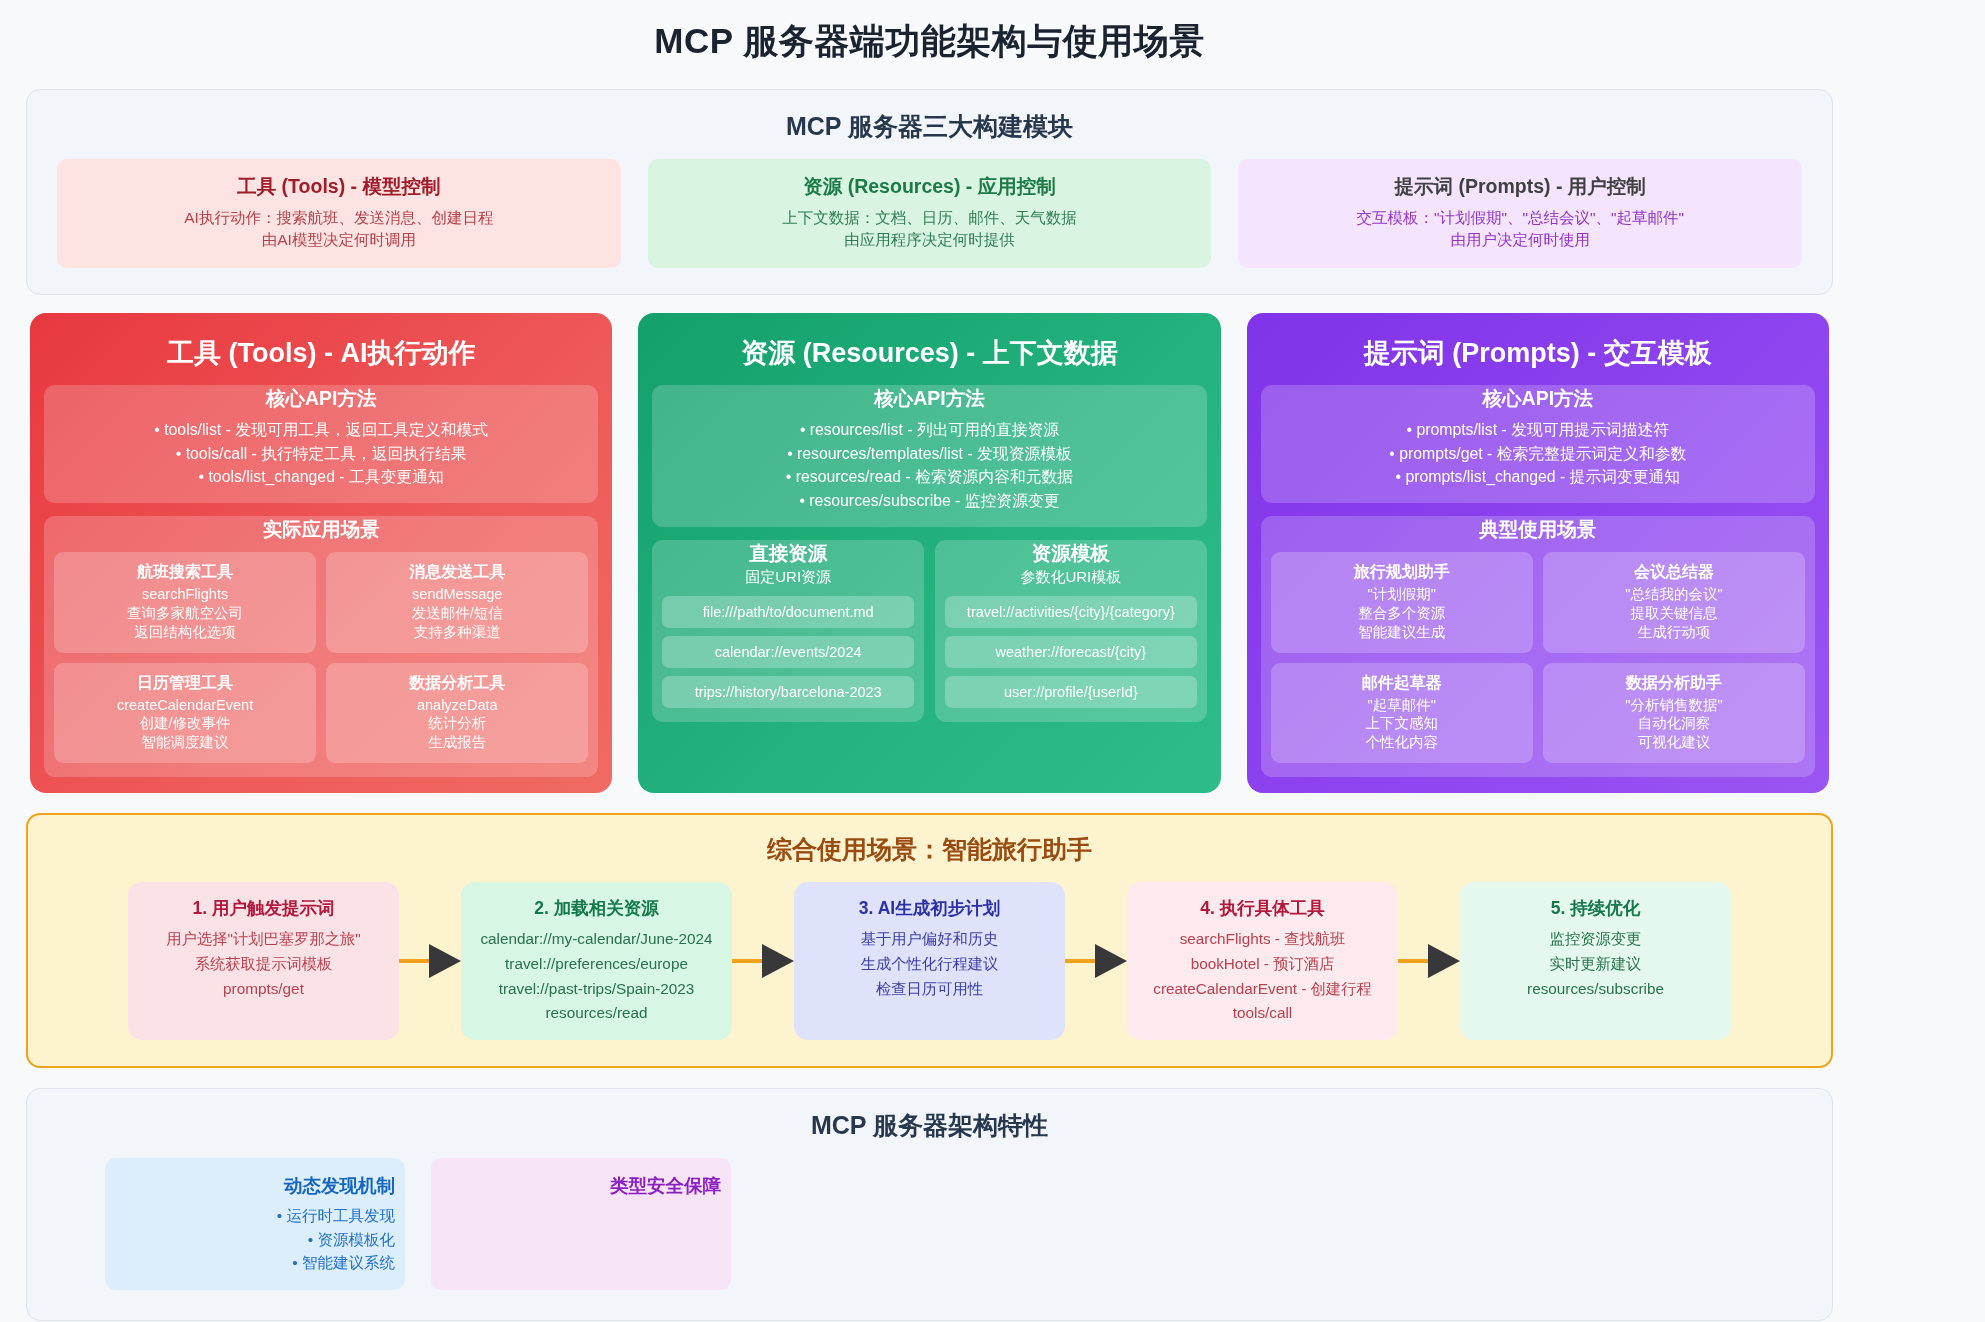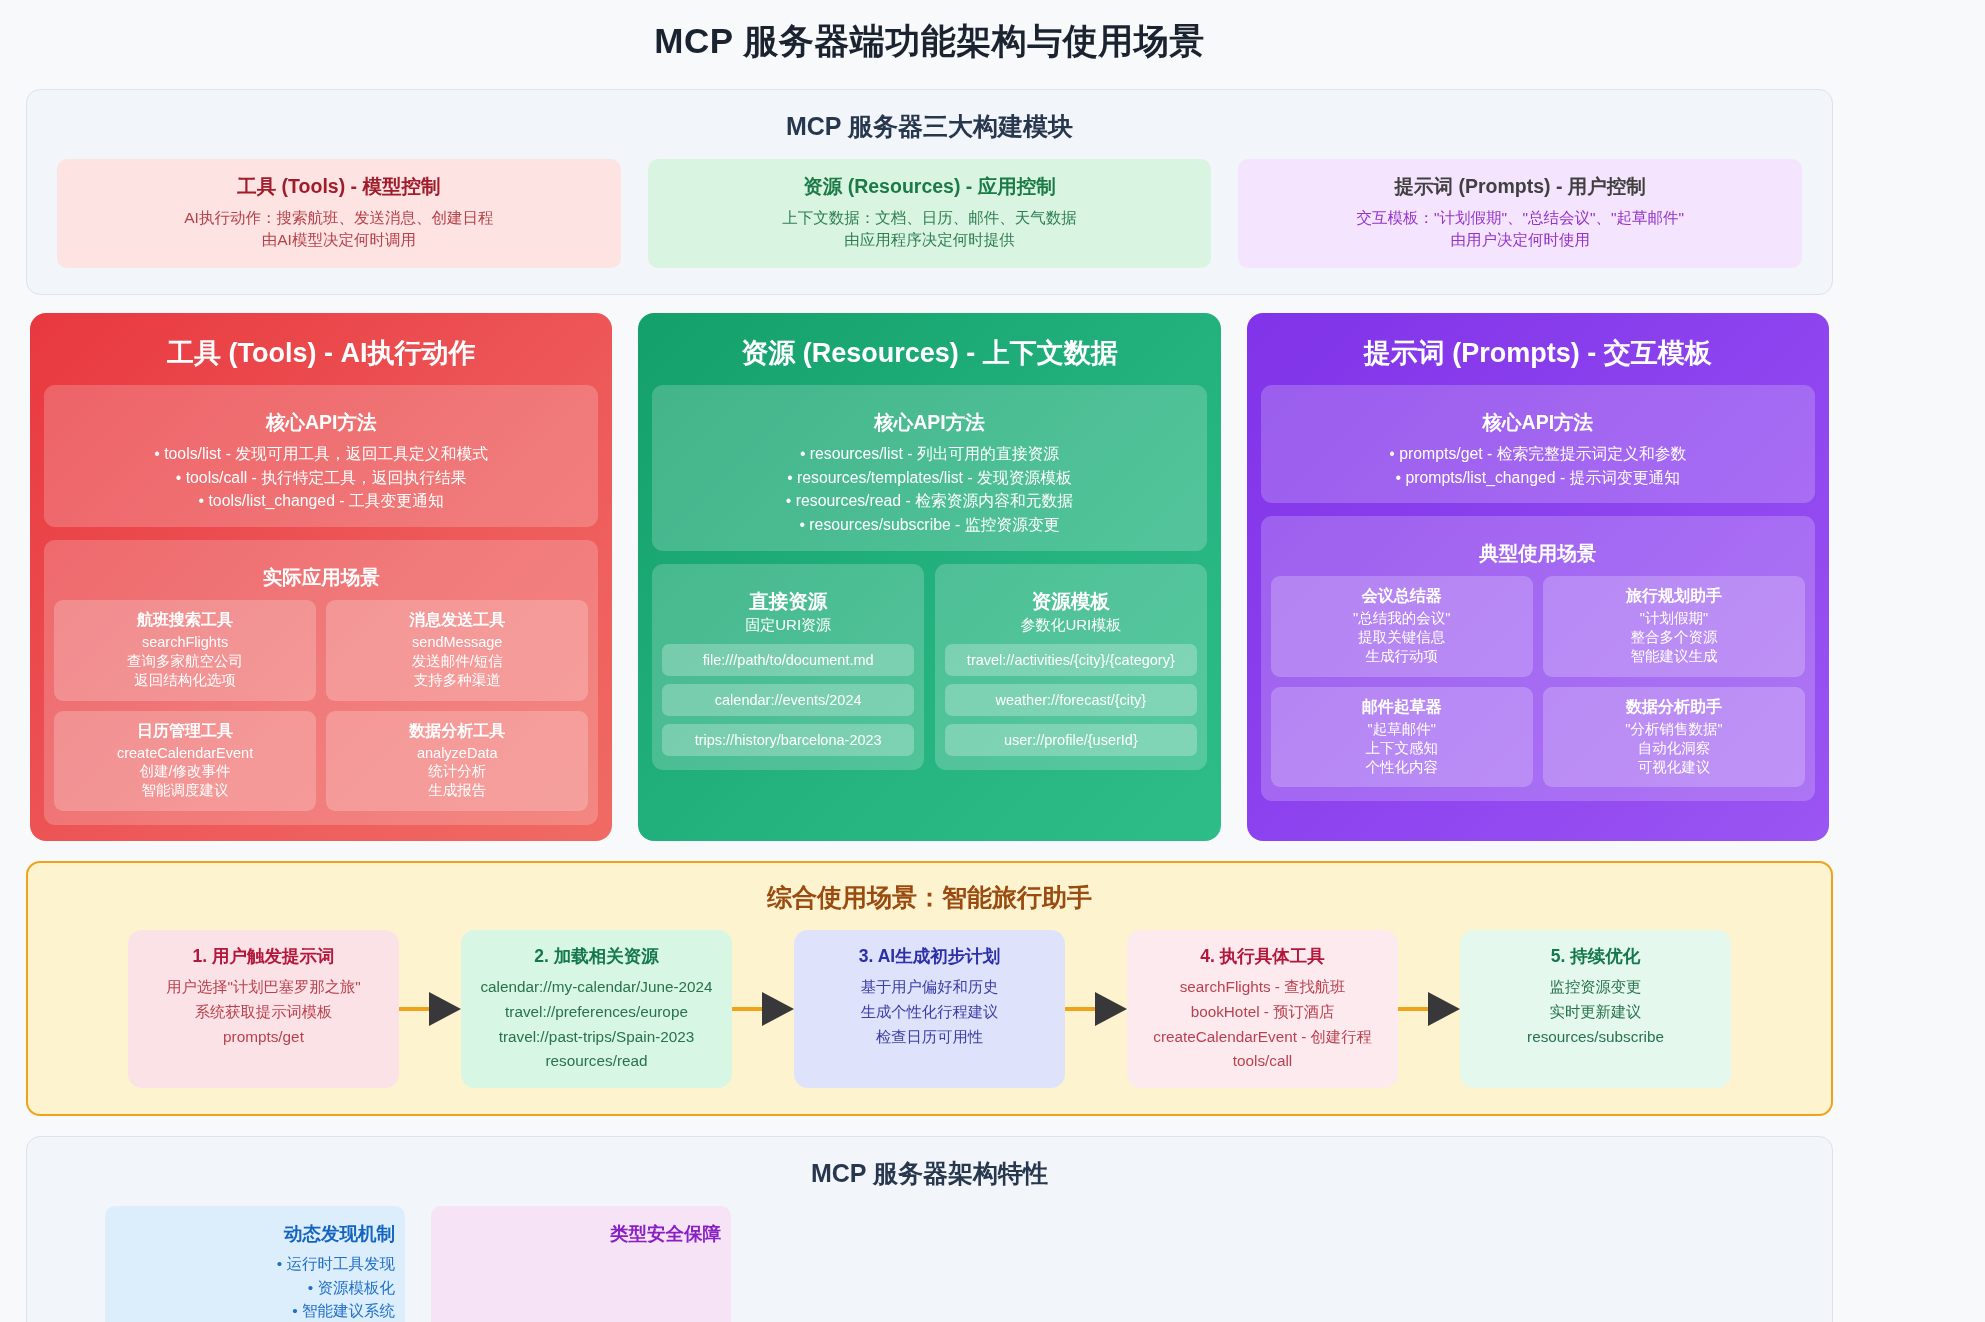--- a/index.html
+++ b/index.html
@@ -75,21 +75,21 @@
   .col-prom   { background: linear-gradient(135deg,#8033e8 0%,#9046f0 60%,#9a55f2 100%); }
   .col-title {
     text-align: center;
     font-size: 27px;
     font-weight: bold;
     color: #ffffff;
     padding: 8px 0 14px;
   }
   .subpanel {
     border-radius: 11px;
-    padding: 24px 10px 14px;
+    padding: 0 10px 14px;
     margin-bottom: 13px;
     background: rgba(255,255,255,.20);
   }
   .subpanel:last-child { margin-bottom: 0; }
   .subpanel > h4 {
     text-align: center;
     color: #fff;
     font-size: 19.5px;
     font-weight: bold;
     margin-bottom: 6px;
@@ -318,39 +318,40 @@
         </div>
       </div>
     </div>
 
     <div class="col col-prom">
       <div class="col-title">提示词 (Prompts) - 交互模板</div>
 
       <div class="subpanel">
         <h4>核心API方法</h4>
         <div class="api-list">
+          <div>• prompts/list - 发现可用提示词描述符</div>
           <div>• prompts/get - 检索完整提示词定义和参数</div>
           <div>• prompts/list_changed - 提示词变更通知</div>
         </div>
       </div>
 
       <div class="subpanel">
         <h4>典型使用场景</h4>
         <div class="mini-grid">
+          <div class="mini">
+            <div class="mt">旅行规划助手</div>
+            <div class="ml">"计划假期"</div>
+            <div class="ml">整合多个资源</div>
+            <div class="ml">智能建议生成</div>
+          </div>
           <div class="mini">
             <div class="mt">会议总结器</div>
             <div class="ml">"总结我的会议"</div>
             <div class="ml">提取关键信息</div>
             <div class="ml">生成行动项</div>
-          </div>
-          <div class="mini">
-            <div class="mt">旅行规划助手</div>
-            <div class="ml">"计划假期"</div>
-            <div class="ml">整合多个资源</div>
-            <div class="ml">智能建议生成</div>
           </div>
           <div class="mini">
             <div class="mt">邮件起草器</div>
             <div class="ml">"起草邮件"</div>
             <div class="ml">上下文感知</div>
             <div class="ml">个性化内容</div>
           </div>
           <div class="mini">
             <div class="mt">数据分析助手</div>
             <div class="ml">"分析销售数据"</div>

